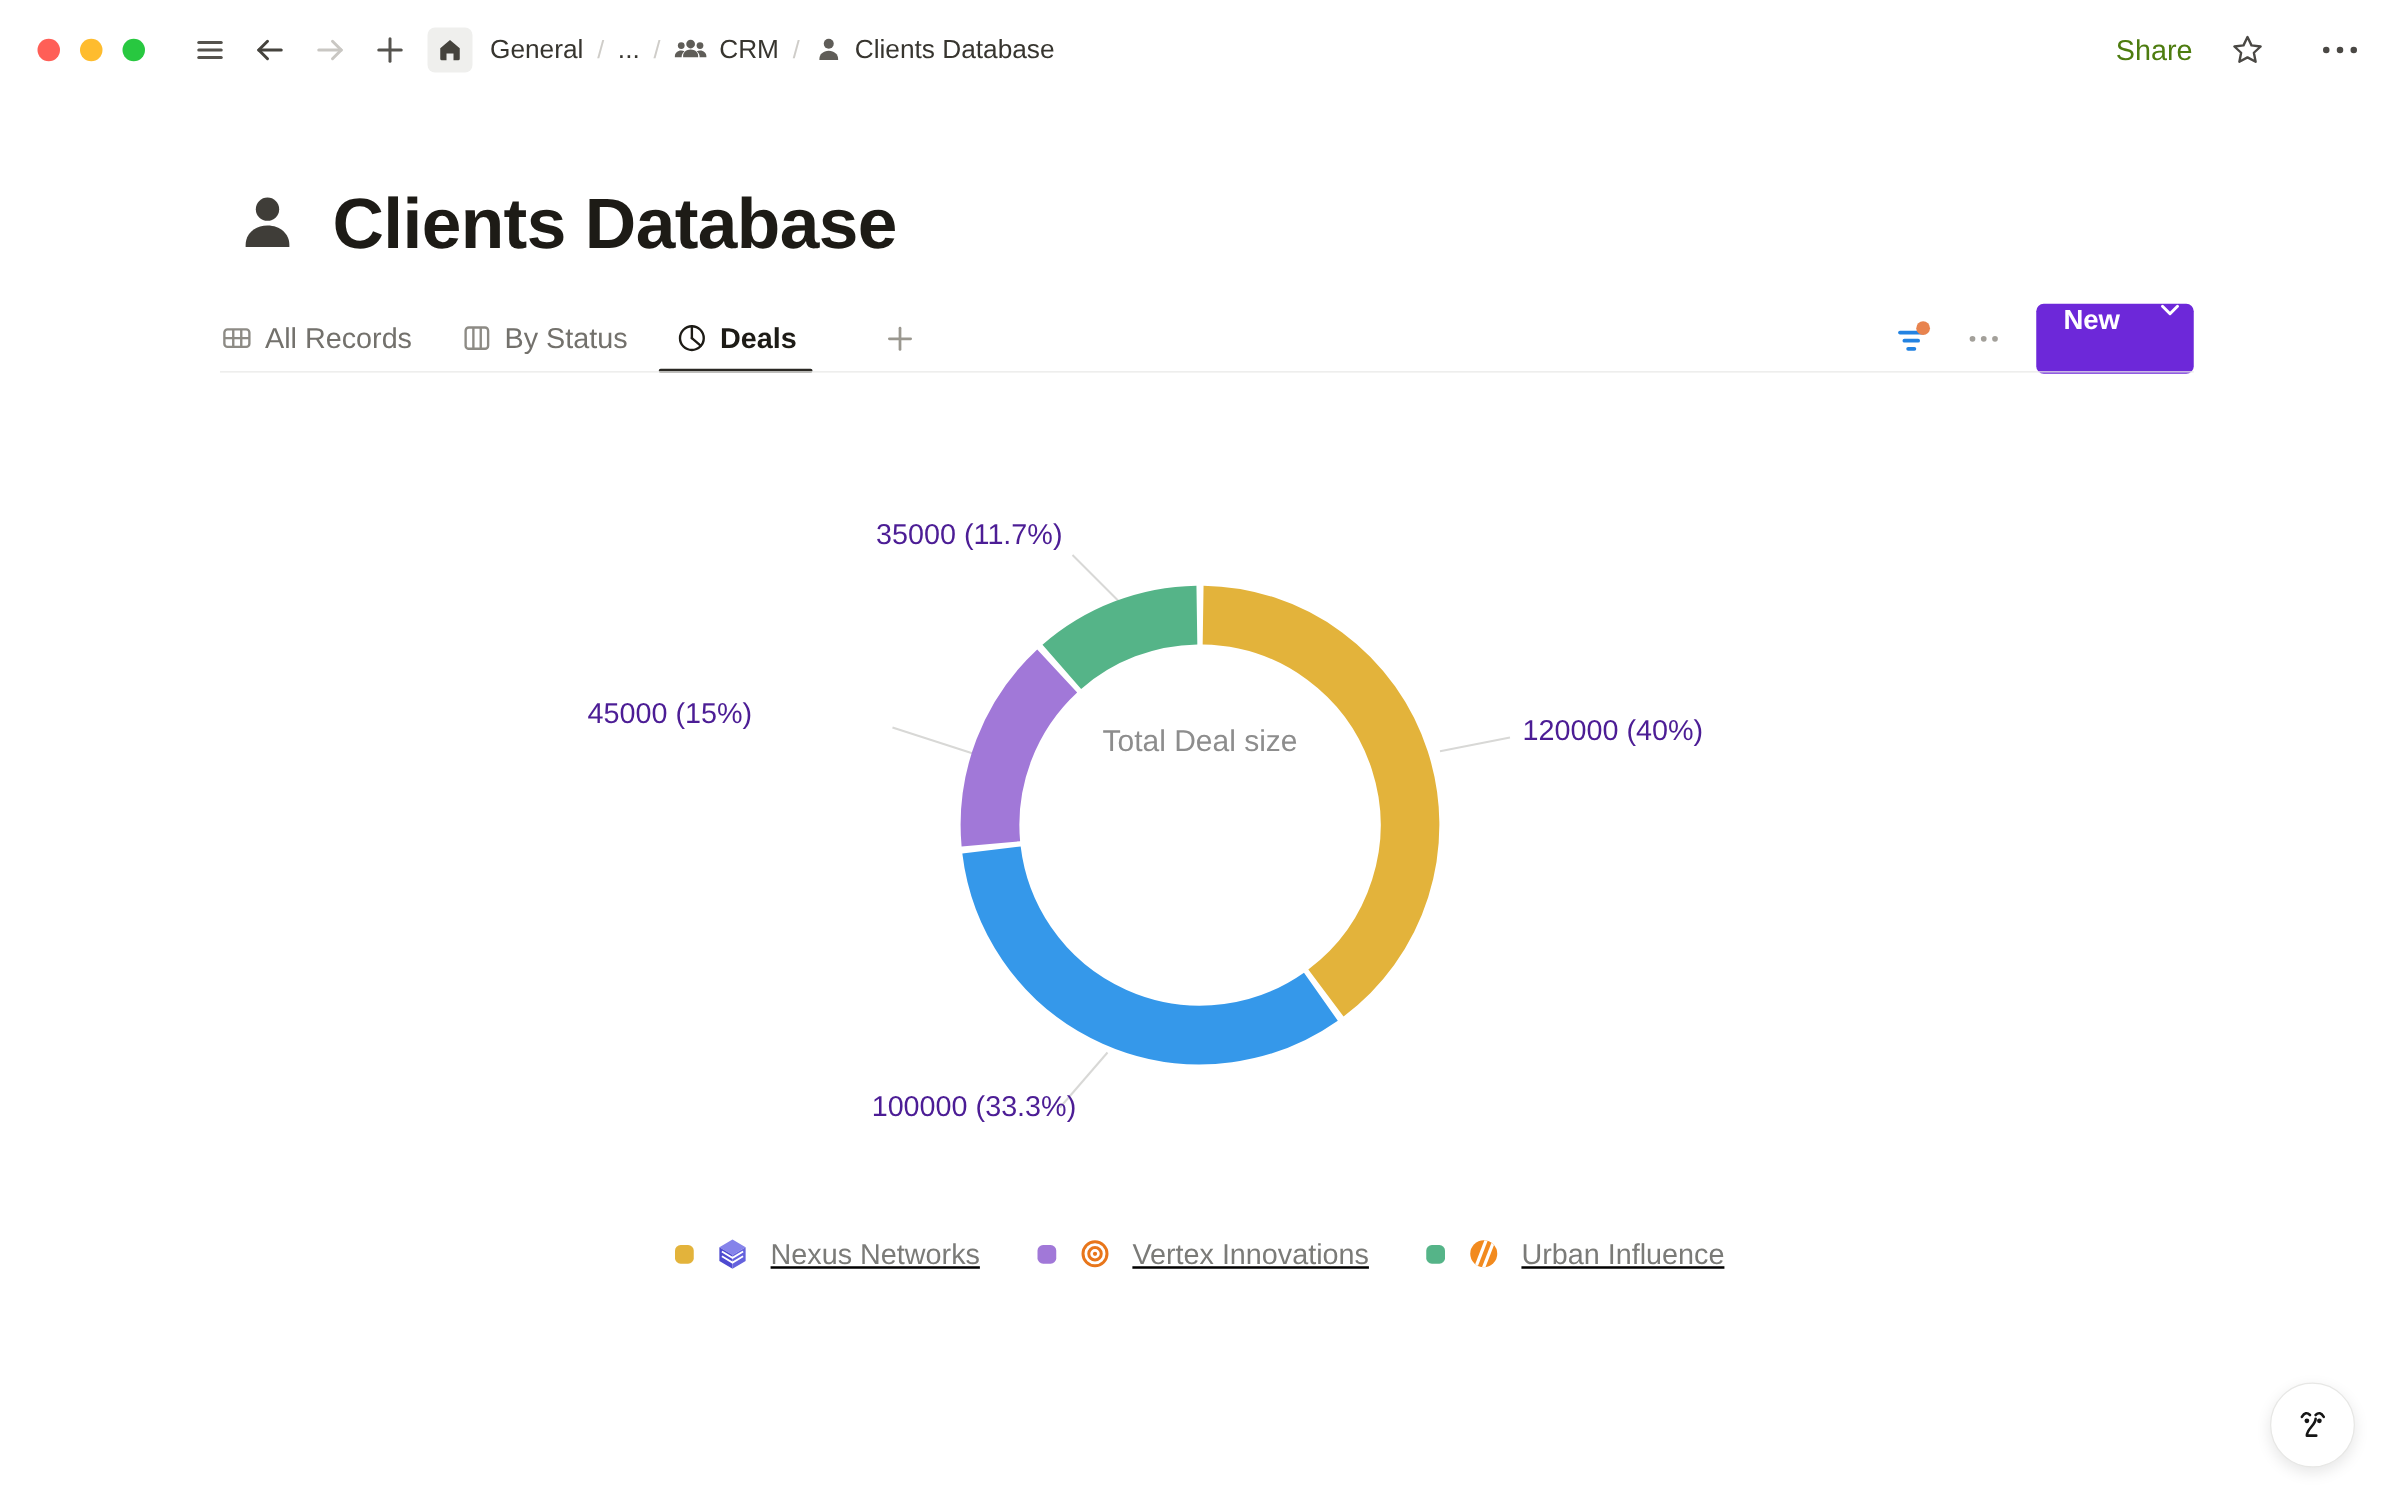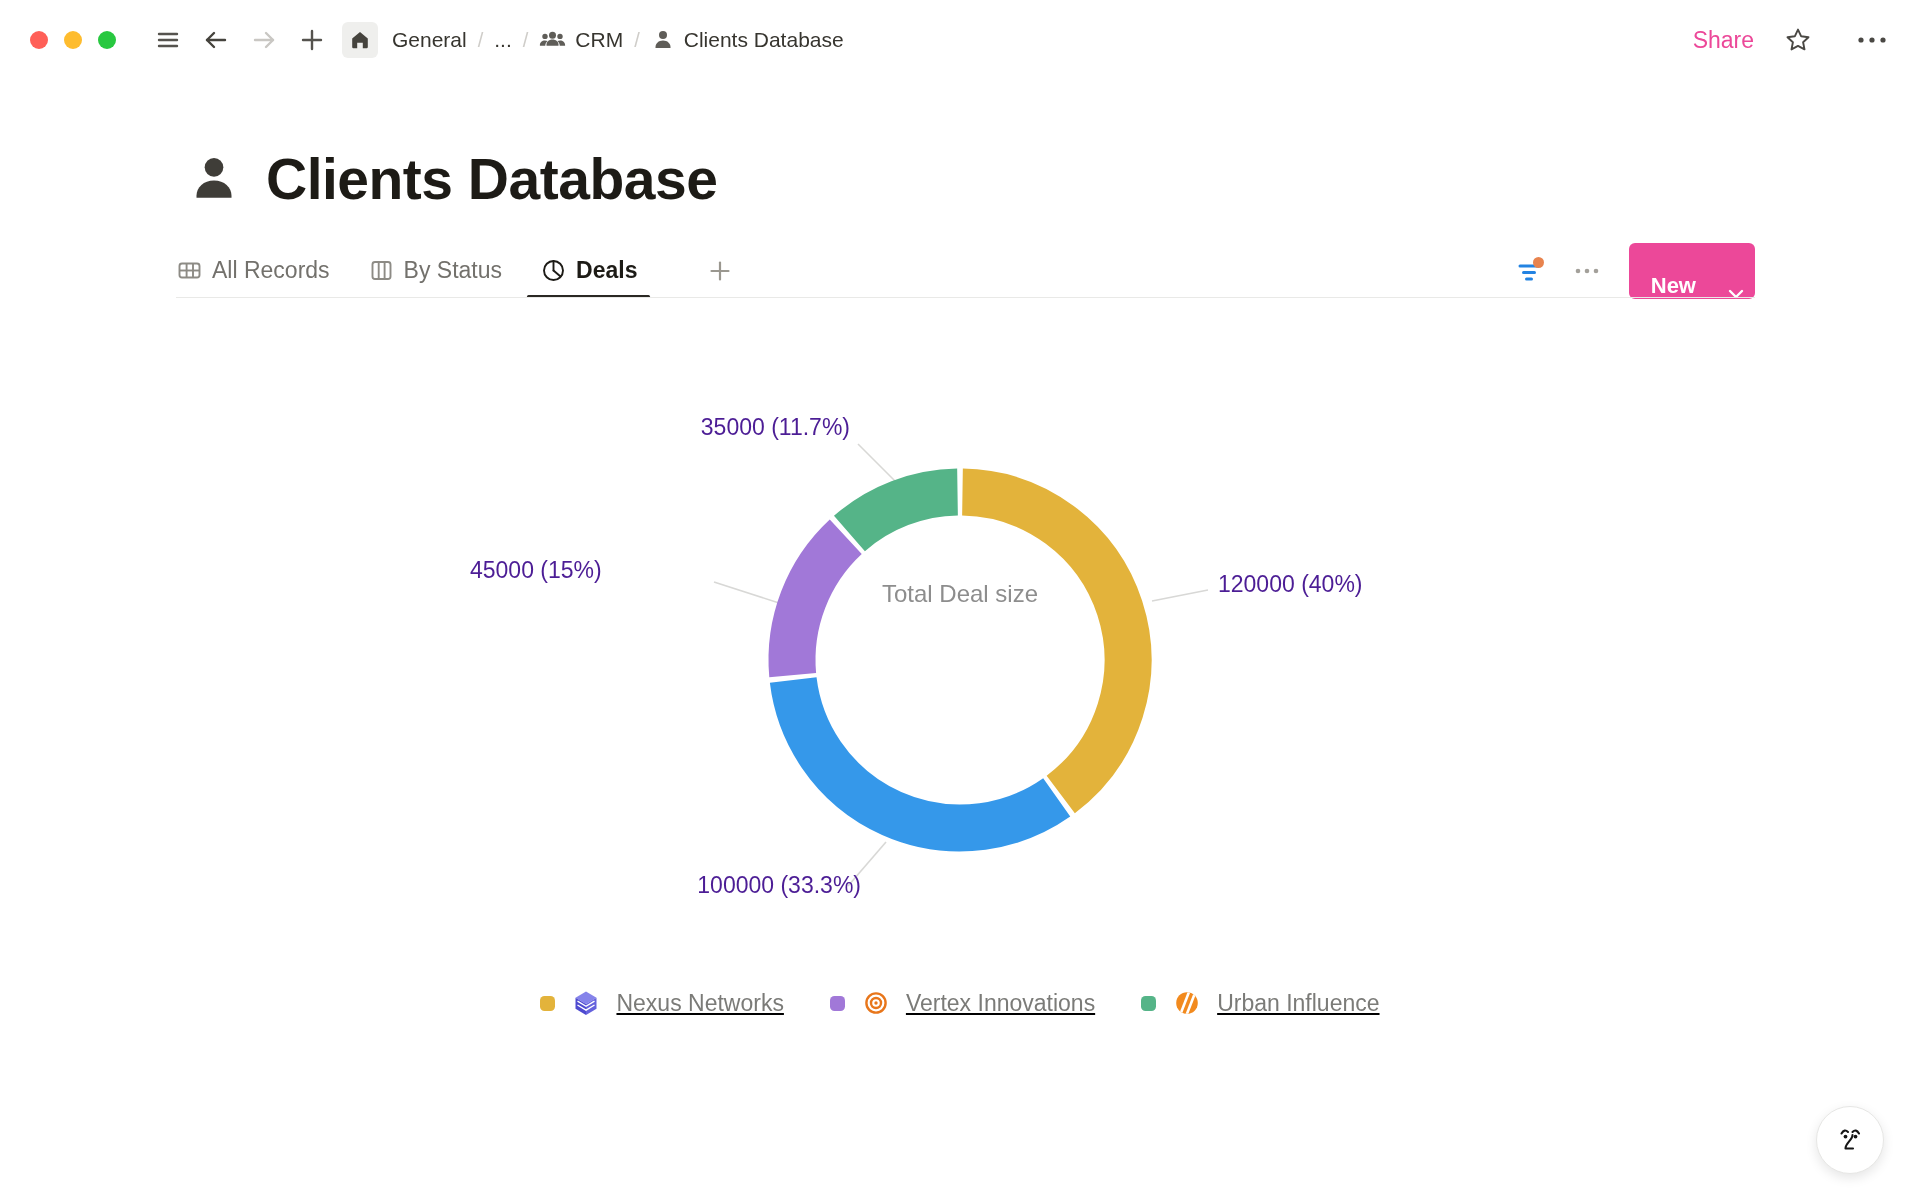--- a/index.html
+++ b/index.html
@@ -11,37 +11,37 @@
   .lights{display:flex;gap:16px;align-items:center;margin-right:34px;}
   .light{width:18px;height:18px;border-radius:50%;}
   .l-red{background:#FF5F57}.l-yellow{background:#FEBC2E}.l-green{background:#28C840}
   .tb-icon{display:flex;align-items:center;justify-content:center;width:36px;height:36px;border-radius:6px;cursor:pointer;flex:0 0 auto;}
   .tb-icon + .tb-icon{margin-left:12px;}
   .home-chip{background:#efefed;margin-left:12px;}
   .crumbs{display:flex;align-items:center;margin-left:14px;font-size:21px;color:#37352f;gap:11px;white-space:nowrap;}
   .crumb{display:flex;align-items:center;gap:9px;cursor:pointer;}
   .crumb-sep{color:#cfcdc9;font-size:20px;}
   .topbar-right{margin-left:auto;display:flex;align-items:center;gap:26px;}
-  .share{font-size:23px;color:#ec4899;cursor:pointer;}
+  .share{font-size:23px;color:#4d7c0f;cursor:pointer;}
 
   
   .title-row{position:absolute;left:186px;top:146px;display:flex;align-items:center;gap:24px;}
   .title-text{font-size:57px;font-weight:700;color:#1d1b16;letter-spacing:-0.5px;}
 
   
   .tabs-row{position:absolute;left:176px;top:243px;right:165px;height:55px;display:flex;align-items:center;}
   .tabs{display:flex;align-items:center;gap:38px;height:100%;}
   .tab{position:relative;display:flex;align-items:center;gap:9px;height:100%;font-size:23px;color:#73716c;font-weight:500;cursor:pointer;}
   .tab.active{color:#1d1b16;font-weight:700;}
   .tab.active::after{content:"";position:absolute;left:-13px;right:-13px;bottom:0;height:3px;background:#2a2823;border-radius:3px;}
   .tab-plus{margin-left:32px;cursor:pointer;display:flex;align-items:center;}
   .tabs-divider{position:absolute;left:176px;right:165px;top:297px;height:1px;background:#e9e9e7;}
   .tab-controls{margin-left:auto;display:flex;align-items:center;gap:24px;}
   .filter-btn{position:relative;width:32px;height:32px;display:flex;align-items:center;justify-content:center;cursor:pointer;}
-  .new-btn{display:flex;align-items:flex-end;background:#ec4899;border-radius:6px;height:56px;color:#fff;cursor:pointer;overflow:hidden;}
+  .new-btn{display:flex;align-items:flex-start;background:#6d28d9;border-radius:6px;height:56px;color:#fff;cursor:pointer;overflow:hidden;}
   .new-btn-main{display:flex;align-items:center;padding:0 20px 0 22px;font-size:22px;font-weight:700;}
   .new-btn-sep{width:1px;background:rgba(255,255,255,.35);margin:8px 0;}
   .new-btn-chev{display:flex;align-items:center;justify-content:center;width:38px;}
 
   
   .donut-svg{position:absolute;left:760px;top:460px;width:400px;height:400px;}
   .donut-center{position:absolute;left:760px;top:560px;width:400px;text-align:center;pointer-events:none;}
   .donut-total{font-size:92px;font-weight:700;color:#1c1c1b;letter-spacing:-2px;line-height:1;}
   .donut-sub{margin-top:20px;font-size:24px;color:#8d8d8d;}
   .leader-svg{position:absolute;left:0;top:0;width:1920px;height:1200px;pointer-events:none;}

